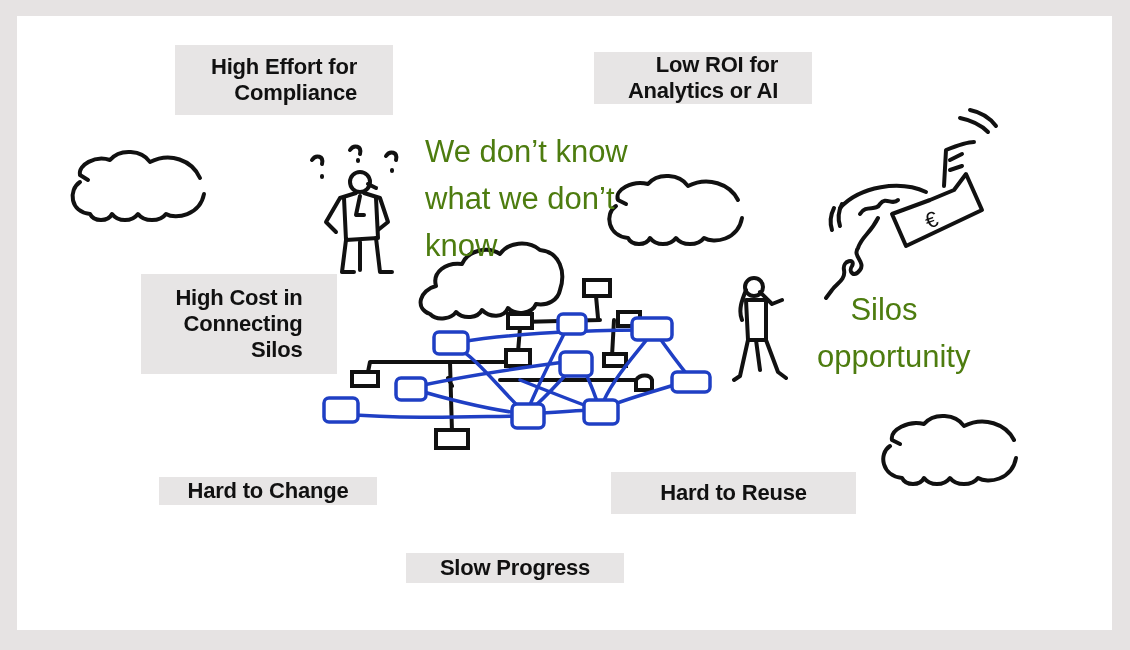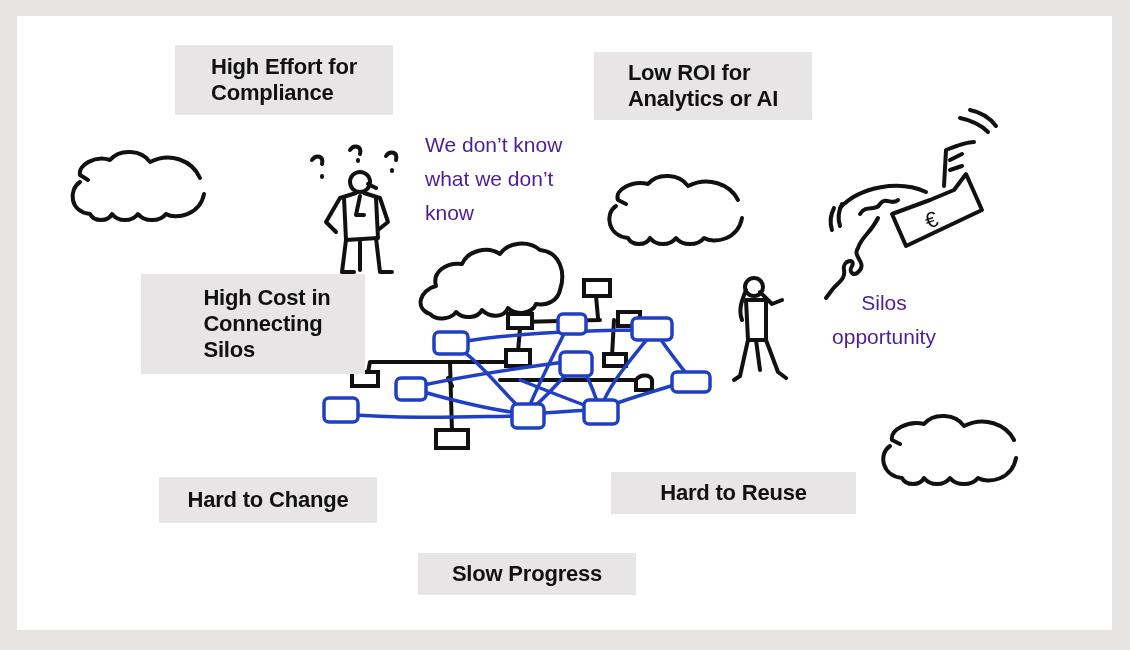--- a/index.html
+++ b/index.html
@@ -1,19 +1,19 @@
 <!DOCTYPE html>
 <html><head>
 <meta charset="utf-8">
 <style>
   html,body{margin:0;padding:0;}
   body{width:1130px;height:650px;background:#e6e3e3;position:relative;overflow:hidden;font-family:"Liberation Sans",sans-serif;}
   #panel{position:absolute;left:17px;top:16px;width:1095px;height:614px;background:#ffffff;}
-  .label{position:absolute;background:#e7e5e5;color:#111;font-weight:bold;font-size:22px;line-height:26px;text-align:left;display:flex;align-items:center;justify-content:center;white-space:pre-line;letter-spacing:-0.2px;}
-  .plain{position:absolute;color:#4c1d95;font-size:21px;line-height:34px;white-space:pre-line;}
+  .label{position:absolute;background:#e7e5e5;color:#111;font-weight:bold;font-size:22px;line-height:26px;text-align:right;display:flex;align-items:center;justify-content:center;white-space:pre-line;letter-spacing:-0.2px;}
+  .plain{position:absolute;color:#4d7c0f;font-size:31px;line-height:47px;white-space:pre-line;}
   svg{position:absolute;left:0;top:0;}
   .k{fill:none;stroke:#111;stroke-width:4;stroke-linecap:round;stroke-linejoin:round;}
   .b{fill:none;stroke:#1f3fc4;stroke-width:3.5;stroke-linecap:round;stroke-linejoin:round;}
   .kf{fill:#fff;stroke:#111;stroke-width:4;}
   .bf{fill:#fff;stroke:#1f3fc4;stroke-width:3.5;}
 </style>
 </head>
 <body>
 
 <div id="panel"></div>
@@ -105,26 +105,26 @@
       <rect x="560" y="352" width="32" height="24" rx="5"></rect>
       <rect x="584" y="400" width="34" height="24" rx="5"></rect>
       <rect x="632" y="318" width="40" height="22" rx="5"></rect>
       <rect x="672" y="372" width="38" height="20" rx="5"></rect>
     </g>
   </g>
 </svg>
 
 <div class="label" style="left:175px;top:45px;width:218px;height:70px;">High Effort for
 Compliance</div>
-<div class="label" style="left:594px;top:52px;width:218px;height:68px;">Low ROI for
+<div class="label" style="left:594px;top:52px;width:218px;height:52px;">Low ROI for
 Analytics or AI</div>
-<div class="label" style="left:141px;top:274px;width:196px;height:100px;padding-left:28px;">High Cost in
+<div class="label" style="left:141px;top:274px;width:196px;height:100px;">High Cost in
 Connecting
 Silos</div>
-<div class="label" style="left:159px;top:477px;width:218px;height:46px;">Hard to Change</div>
+<div class="label" style="left:159px;top:477px;width:218px;height:28px;">Hard to Change</div>
 <div class="label" style="left:611px;top:472px;width:245px;height:42px;">Hard to Reuse</div>
-<div class="label" style="left:418px;top:553px;width:218px;height:42px;">Slow Progress</div>
+<div class="label" style="left:406px;top:553px;width:218px;height:30px;">Slow Progress</div>
 
 <div class="plain" style="left:425px;top:128px;">We don’t know
 what we don’t
 know</div>
 <div class="plain" style="left:817px;top:286px;text-align:center;width:134px;">Silos
 opportunity</div>
 
 </body></html>

